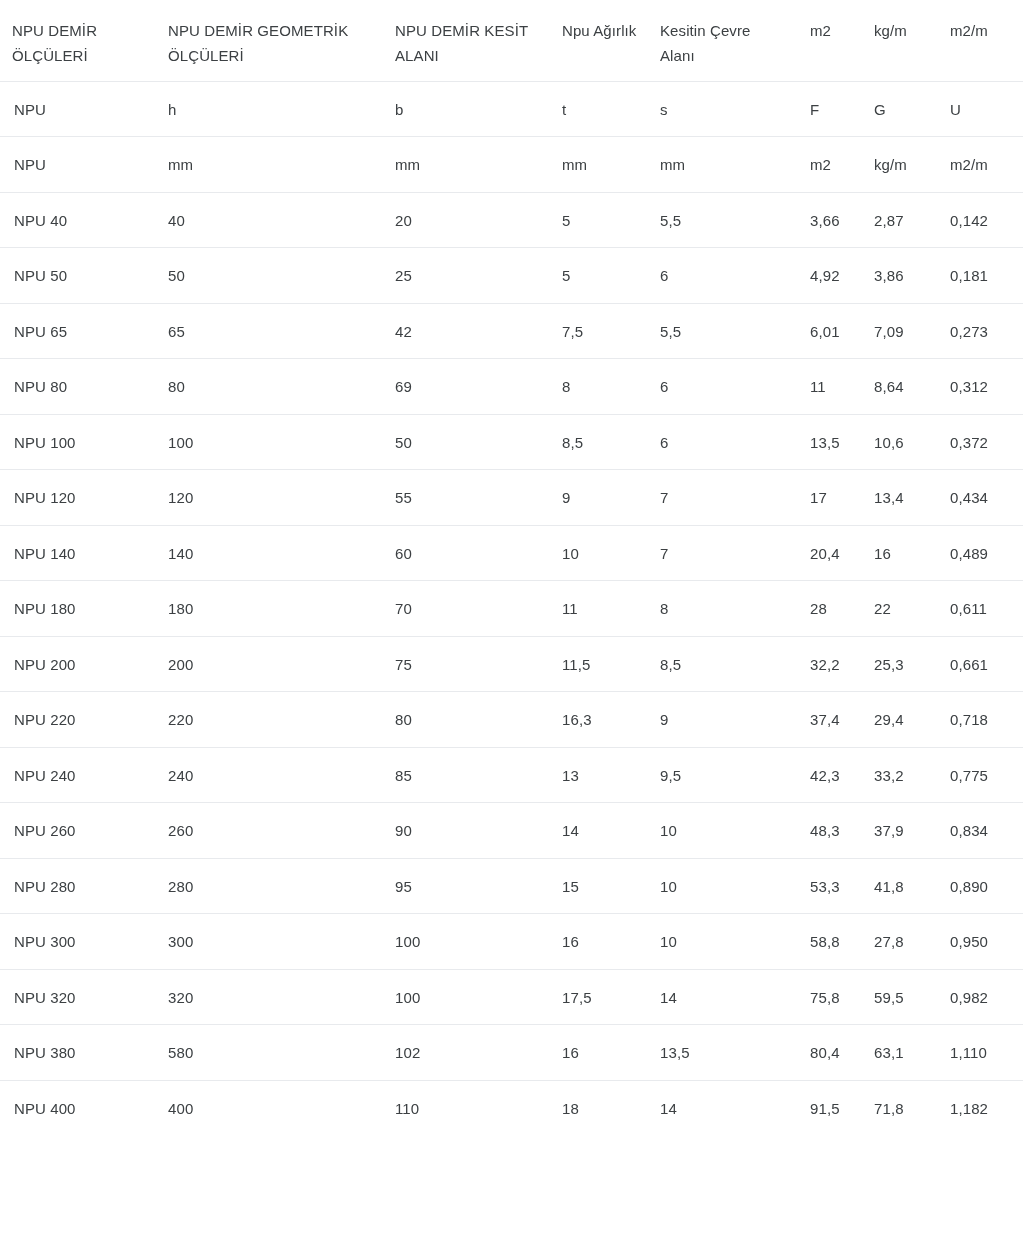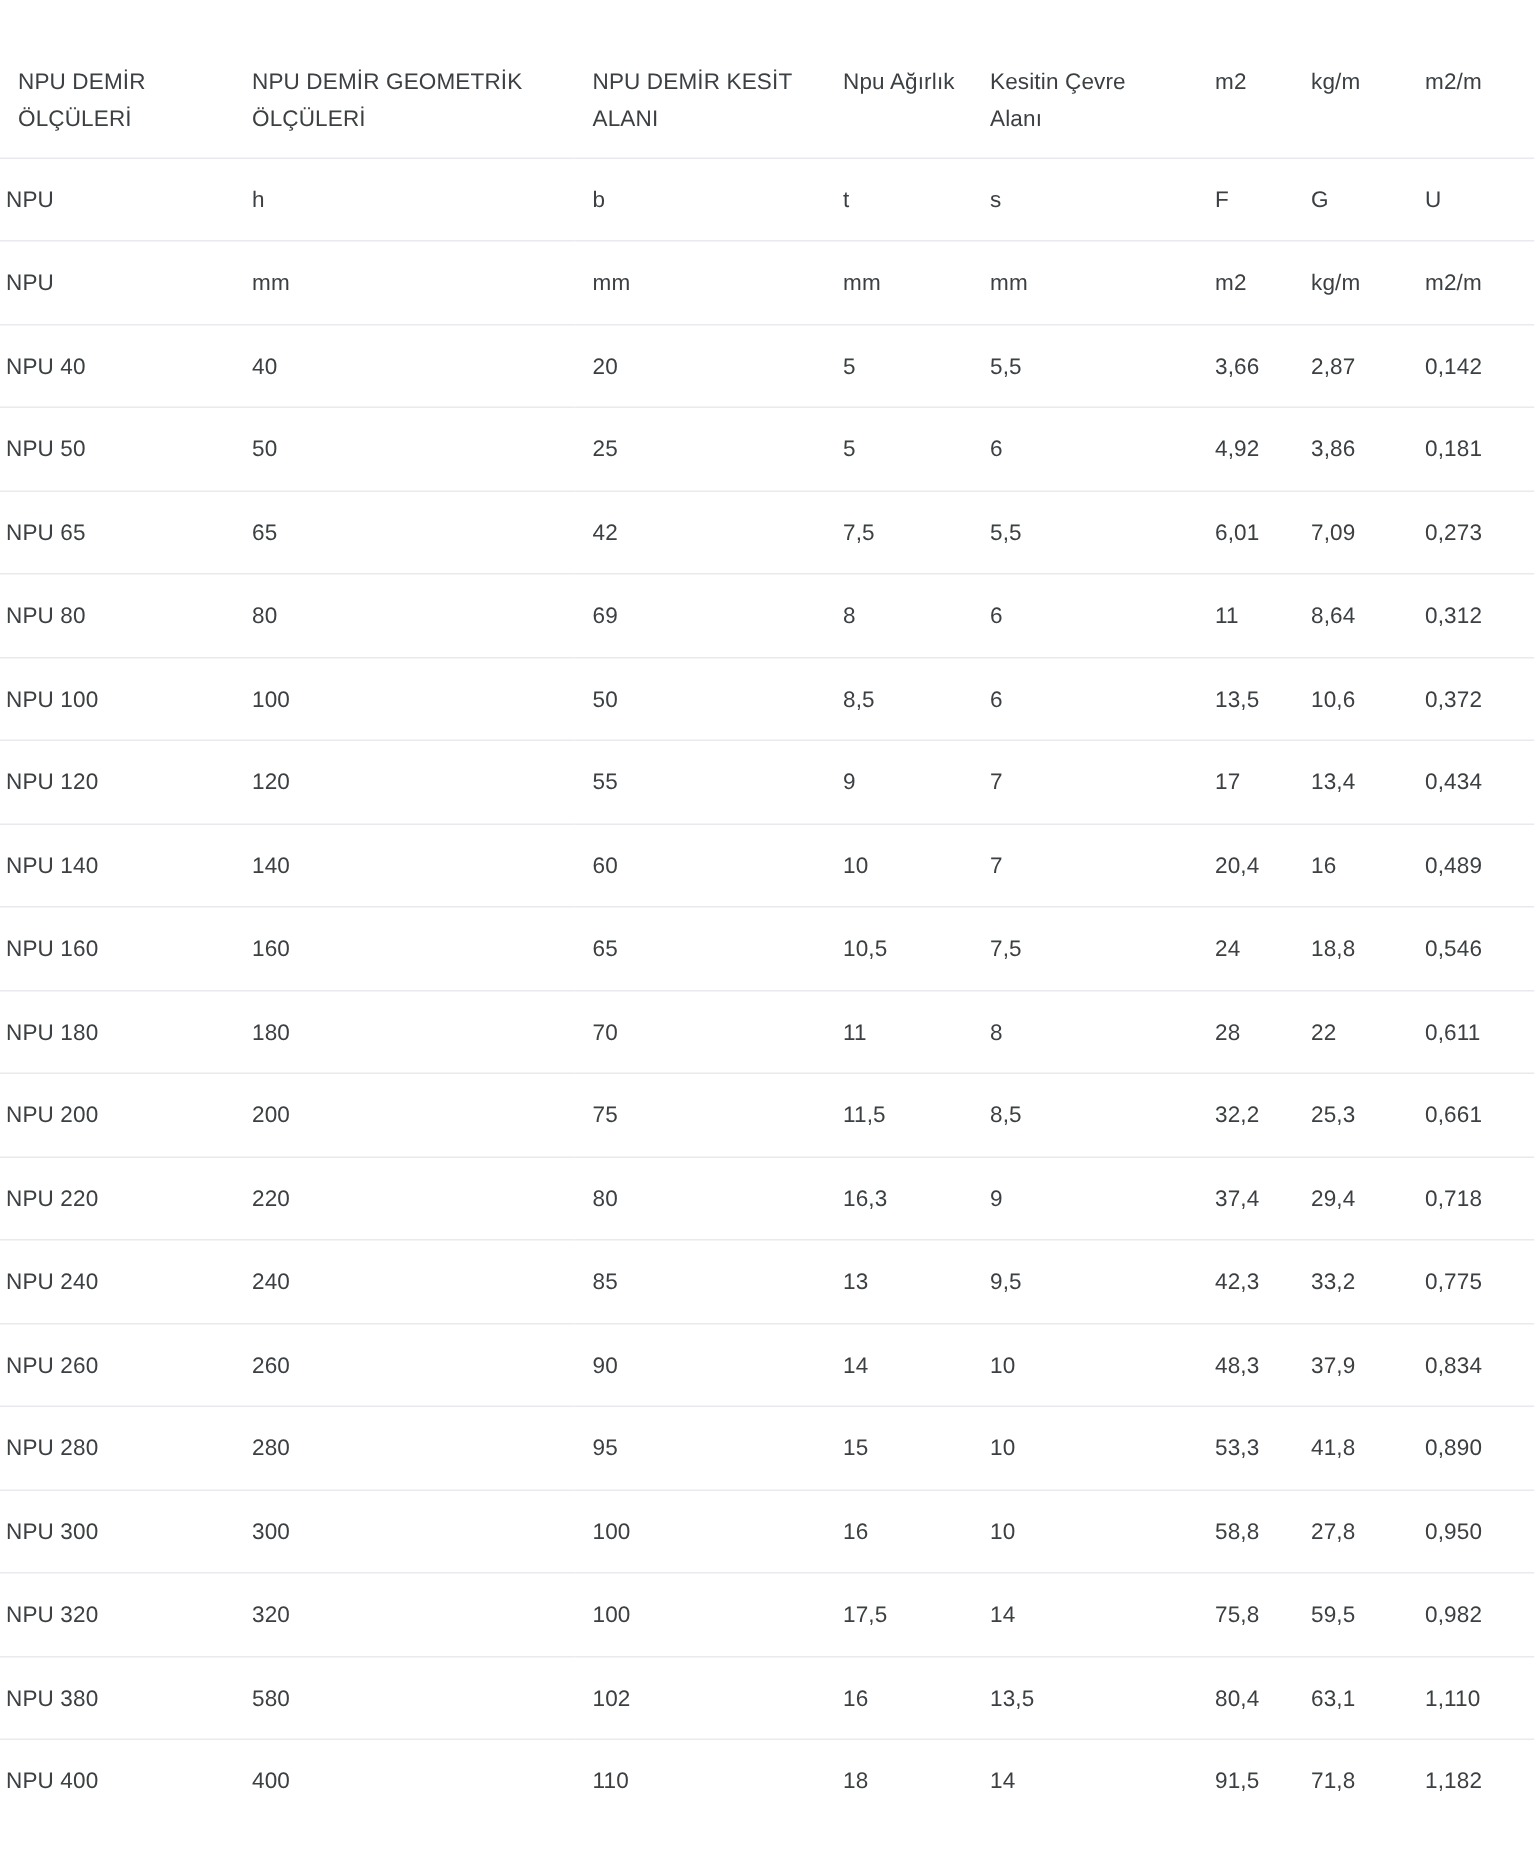--- a/index.html
+++ b/index.html
@@ -11,21 +11,20 @@
   body {
     width: 1023px;
     height: 1245px;
     font-family: "Liberation Sans", sans-serif;
     color: #3c4043;
     overflow: hidden;
   }
   .table-wrap {
     width: 1023px;
     box-sizing: border-box;
-    margin-top: 24px;
   }
   table.spec-table {
     width: 1023px;
     border-collapse: collapse;
     table-layout: fixed;
     font-size: 15px;
   }
   table.spec-table col.c-npu     { width: 156px; }
   table.spec-table col.c-h       { width: 227px; }
   table.spec-table col.c-b       { width: 167px; }
@@ -62,21 +61,21 @@
     height: 55.5px;
     padding: 17px 10px 0 12px;
     line-height: 21px;
     font-size: 15px;
     color: #3c4043;
     box-sizing: border-box;
     border-top: 1px solid #e8eaed;
     letter-spacing: 0.1px;
   }
   tr.sub-row td:first-child,
-  tr.data-row td:first-child { padding-left: 4px; }
+  tr.data-row td:first-child { padding-left: 14px; }
 
   
   td.col-h, th.col-h { padding-left: 14px; }
   td.col-b, th.col-b { padding-left: 14px; }
   td.col-t, th.col-t { padding-left: 12px; }
   td.col-s, th.col-s { padding-left: 12px; }
   td.col-f, th.col-f { padding-left: 10px; }
   td.col-g, th.col-g { padding-left: 10px; }
   td.col-u, th.col-u { padding-left: 10px; }
 </style>
@@ -193,30 +192,20 @@
           <td class="col-npu">NPU 140</td>
           <td class="col-h">140</td>
           <td class="col-b">60</td>
           <td class="col-t">10</td>
           <td class="col-s">7</td>
           <td class="col-f">20,4</td>
           <td class="col-g">16</td>
           <td class="col-u">0,489</td>
         </tr>
         <tr class="data-row">
-          <td class="col-npu">NPU 160</td>
-          <td class="col-h">160</td>
-          <td class="col-b">65</td>
-          <td class="col-t">10,5</td>
-          <td class="col-s">7,5</td>
-          <td class="col-f">24</td>
-          <td class="col-g">18,8</td>
-          <td class="col-u">0,546</td>
-        </tr>
-        <tr class="data-row">
           <td class="col-npu">NPU 180</td>
           <td class="col-h">180</td>
           <td class="col-b">70</td>
           <td class="col-t">11</td>
           <td class="col-s">8</td>
           <td class="col-f">28</td>
           <td class="col-g">22</td>
           <td class="col-u">0,611</td>
         </tr>
         <tr class="data-row">

